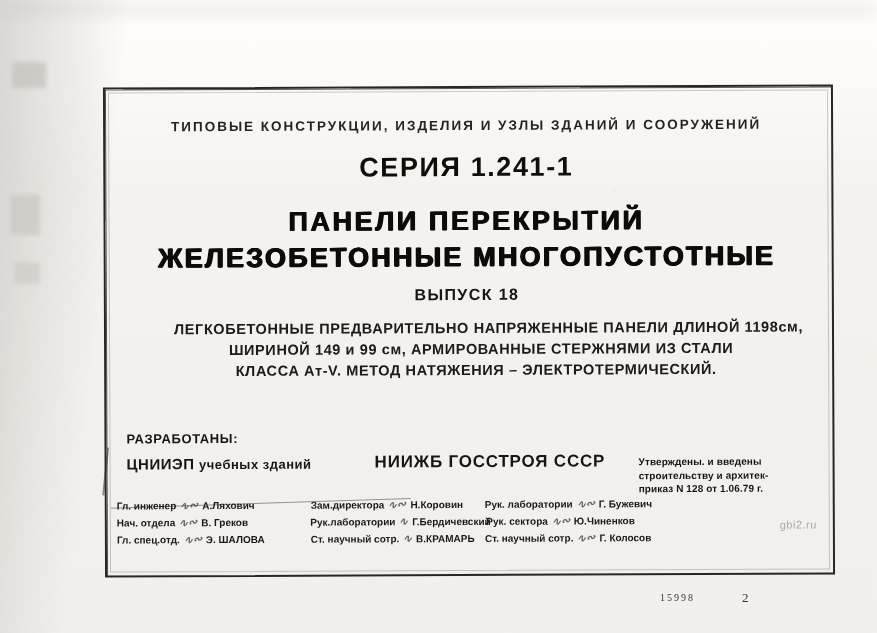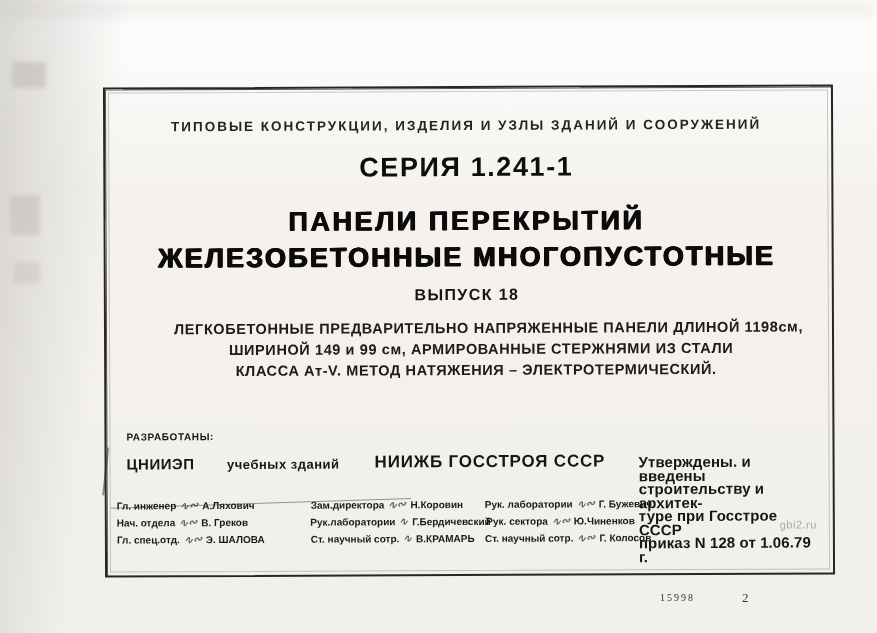--- a/index.html
+++ b/index.html
@@ -116,53 +116,52 @@
     color: #23211f;
   }
   .desc div { white-space: nowrap; }
   .desc .l2 { padding-left: 16px; }
   .desc .l3 { padding-left: 6px; }
 
   .dev-label {
     position: absolute;
     left: 22px;
     top: 344px;
-    font-size: 10px;
+    font-size: 13px;
     font-weight: 700;
     letter-spacing: 0.6px;
   }
   .dev-org {
     position: absolute;
     left: 22px;
     top: 368px;
     font-size: 15px;
     font-weight: 700;
     letter-spacing: 0.5px;
   }
   .dev-org .small {
     font-size: 13px;
     font-weight: 600;
-    margin-left: 28px;
   }
   .niizhb {
     position: absolute;
     left: 270px;
     top: 366px;
     font-size: 17px;
     font-weight: 700;
     letter-spacing: 0.8px;
   }
 
   
   .approve {
     position: absolute;
     right: 10px;
     top: 370px;
     width: 182px;
-    font-size: 15px;
+    font-size: 10px;
     line-height: 13.5px;
     font-weight: 600;
     color: #1d1b19;
     letter-spacing: 0.1px;
   }
 
   
   .sig {
     position: absolute;
     left: 12px;
@@ -282,21 +281,20 @@
       <span class="small">учебных зданий</span>
     </div>
     <div class="niizhb">НИИЖБ ГОССТРОЯ СССР</div>
 
     <div class="hand-tick"></div>
     <div class="hand-line"></div>
 
     <div class="approve">
       <div>Утверждены. и введены</div>
       <div>строительству и архитек-</div>
-      <div>туре при Госстрое СССР</div>
       <div>приказ N 128 от  1.06.79 г.</div>
     </div>
 
     <div class="sig">
 
       <div class="sig-row">
         <div class="c1">
           <span>Гл. инженер</span>
           <span class="scribble">∿∾</span>
           <span>А.Ляхович</span>

